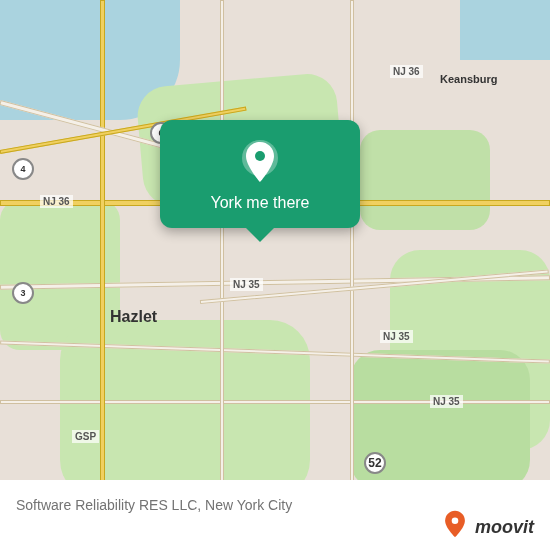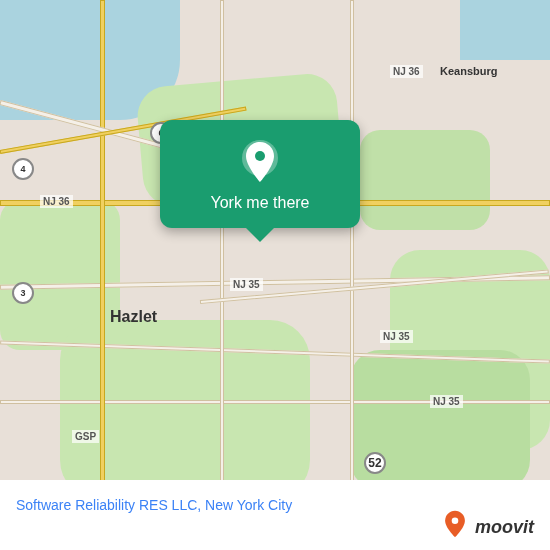--- a/index.html
+++ b/index.html
@@ -278,21 +278,21 @@
     .town-label {
       position: absolute;
       font-size: 16px;
       font-weight: bold;
       color: #333;
     }
 
     .footer-text {
       font-size: 14px;
       font-weight: 500;
-      color: #3b82f6;
+      color: #737373;
     }
 
     .moovit-logo {
       display: flex;
       align-items: flex-end;
       gap: 6px;
       margin-top: 38px;
     }
 
     .moovit-icon {
@@ -362,21 +362,21 @@
   <div class="road-label" style="top: 330px; left: 380px;">NJ 35</div>
   <div class="road-label" style="top: 395px; left: 430px;">NJ 35</div>
   <div class="road-label" style="top: 430px; left: 72px;">GSP</div>
 
   <div class="route-badge route-badge-circle" style="top: 158px; left: 12px; border-radius: 50%; width: 22px; height: 22px; display: flex; align-items: center; justify-content: center; position: absolute;">4</div>
   <div class="route-badge route-badge-circle" style="top: 122px; left: 150px; border-radius: 50%; width: 22px; height: 22px; display: flex; align-items: center; justify-content: center; position: absolute;">6</div>
   <div class="route-badge route-badge-circle" style="top: 282px; left: 12px; border-radius: 50%; width: 22px; height: 22px; display: flex; align-items: center; justify-content: center; position: absolute;">3</div>
   <div class="route-badge route-badge-circle" style="top: 452px; left: 364px; border-radius: 50%; width: 22px; height: 22px; display: flex; align-items: center; justify-content: center; position: absolute; font-size: 12px;">52</div>
 
   <div class="town-label" style="top: 308px; left: 110px;">Hazlet</div>
-  <div class="town-label" style="top: 65px; left: 440px; font-size: 11px;">Keansburg</div>
+  <div class="town-label" style="top: 73px; left: 440px; font-size: 11px;">Keansburg</div>
 
   <div class="map-popup">
 
     <svg class="popup-pin-icon" viewBox="0 0 36 44" fill="none" xmlns="http://www.w3.org/2000/svg">
       <ellipse cx="18" cy="18" rx="18" ry="18" fill="white" fill-opacity="0.3"></ellipse>
       <path d="M18 2C10.27 2 4 8.27 4 16c0 10.5 14 26 14 26s14-15.5 14-26c0-7.73-6.27-14-14-14z" fill="white"></path>
       <circle cx="18" cy="16" r="5" fill="#1a9d6f"></circle>
     </svg>
     <button class="popup-button">York me there</button>
   </div>

